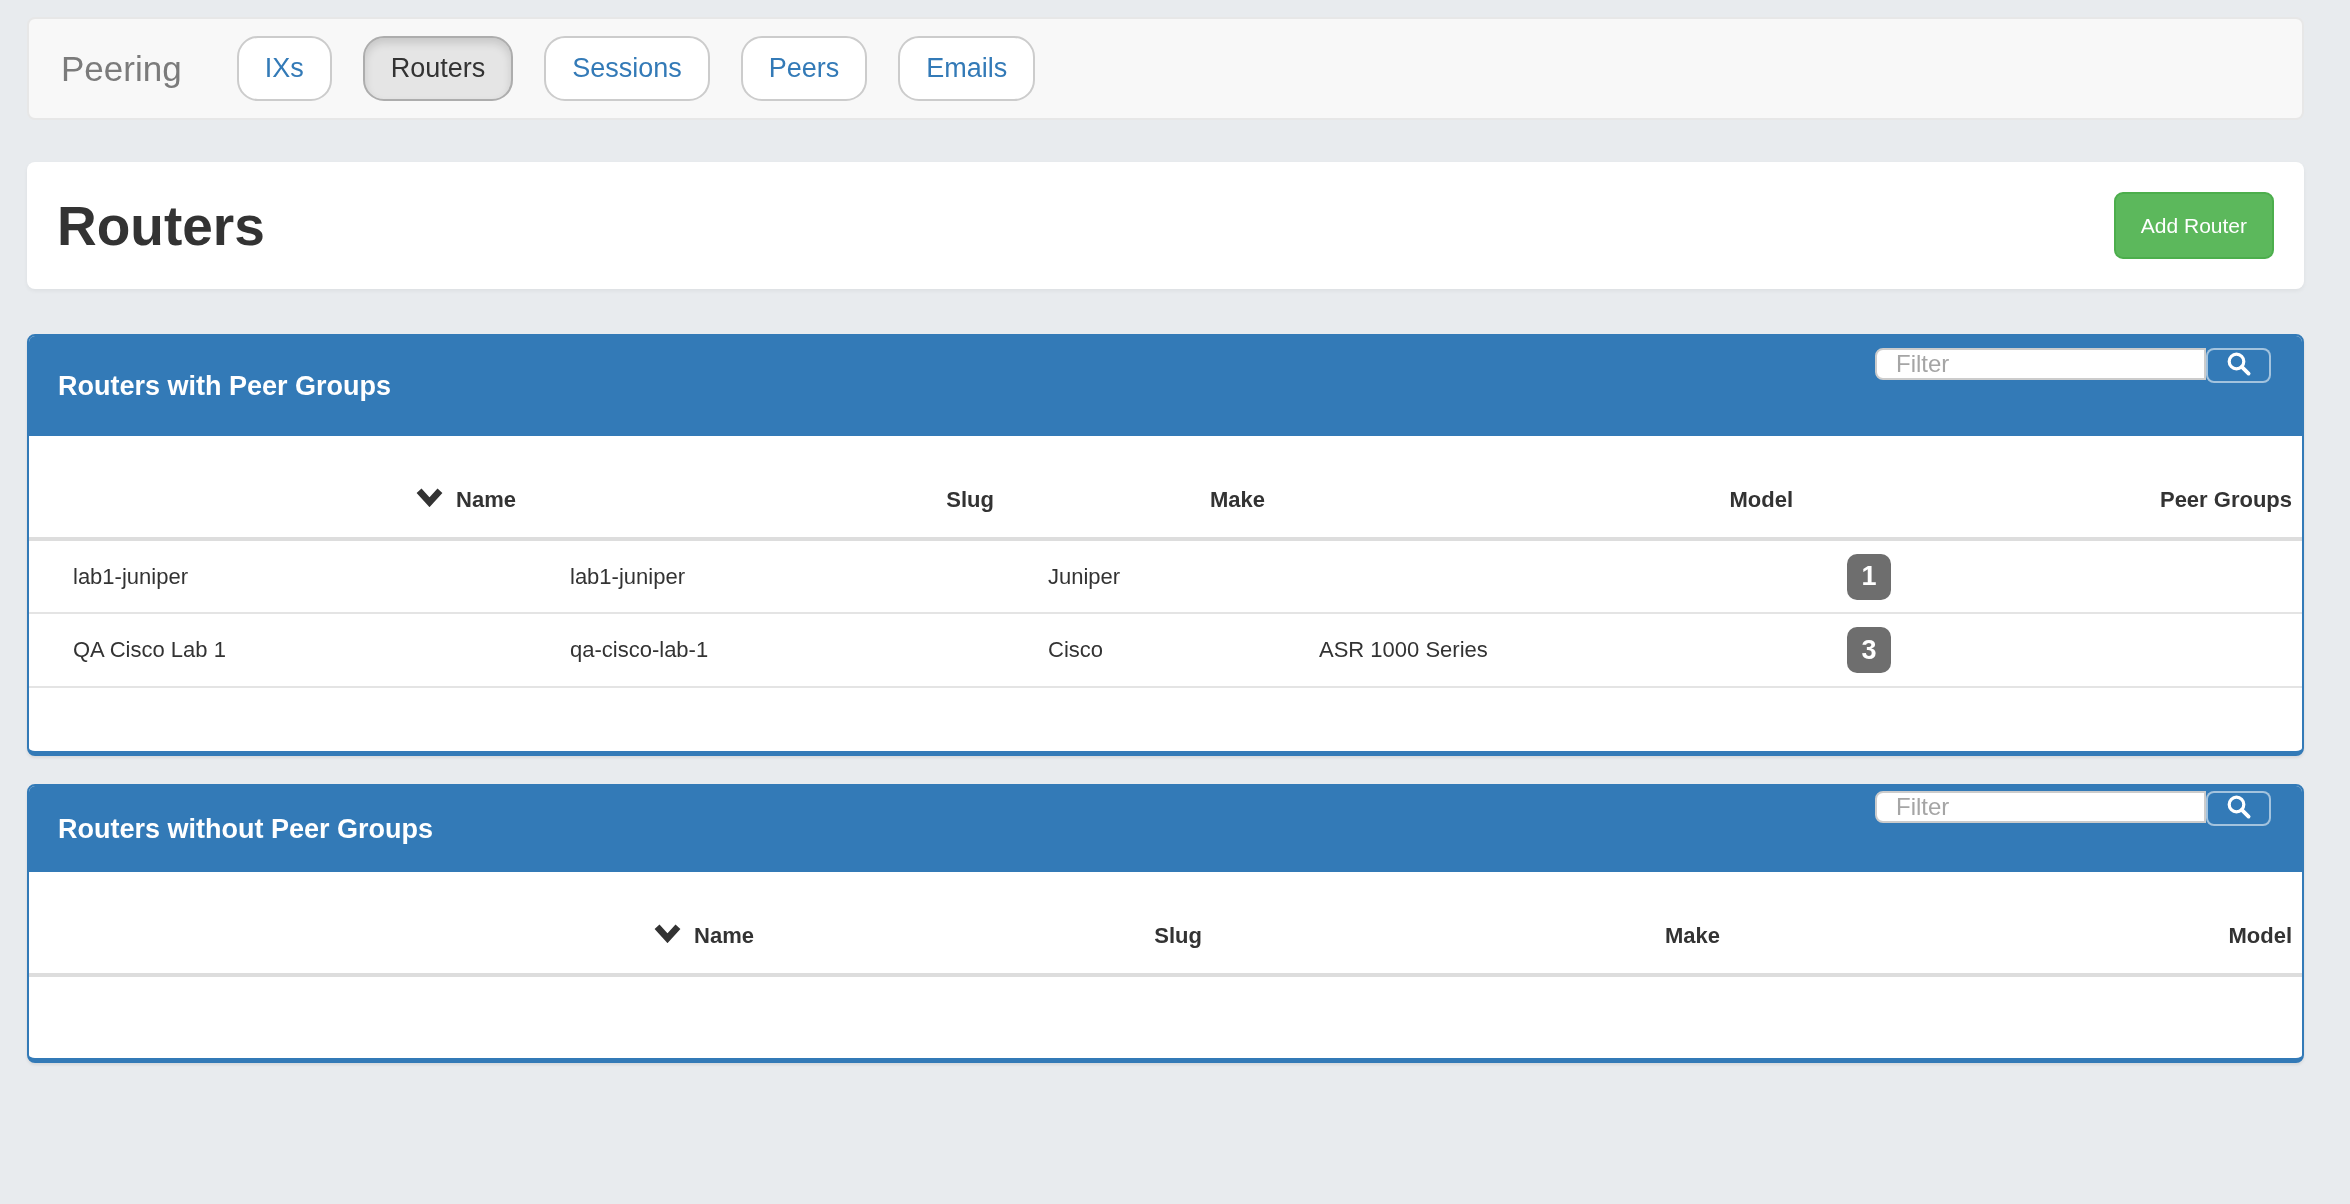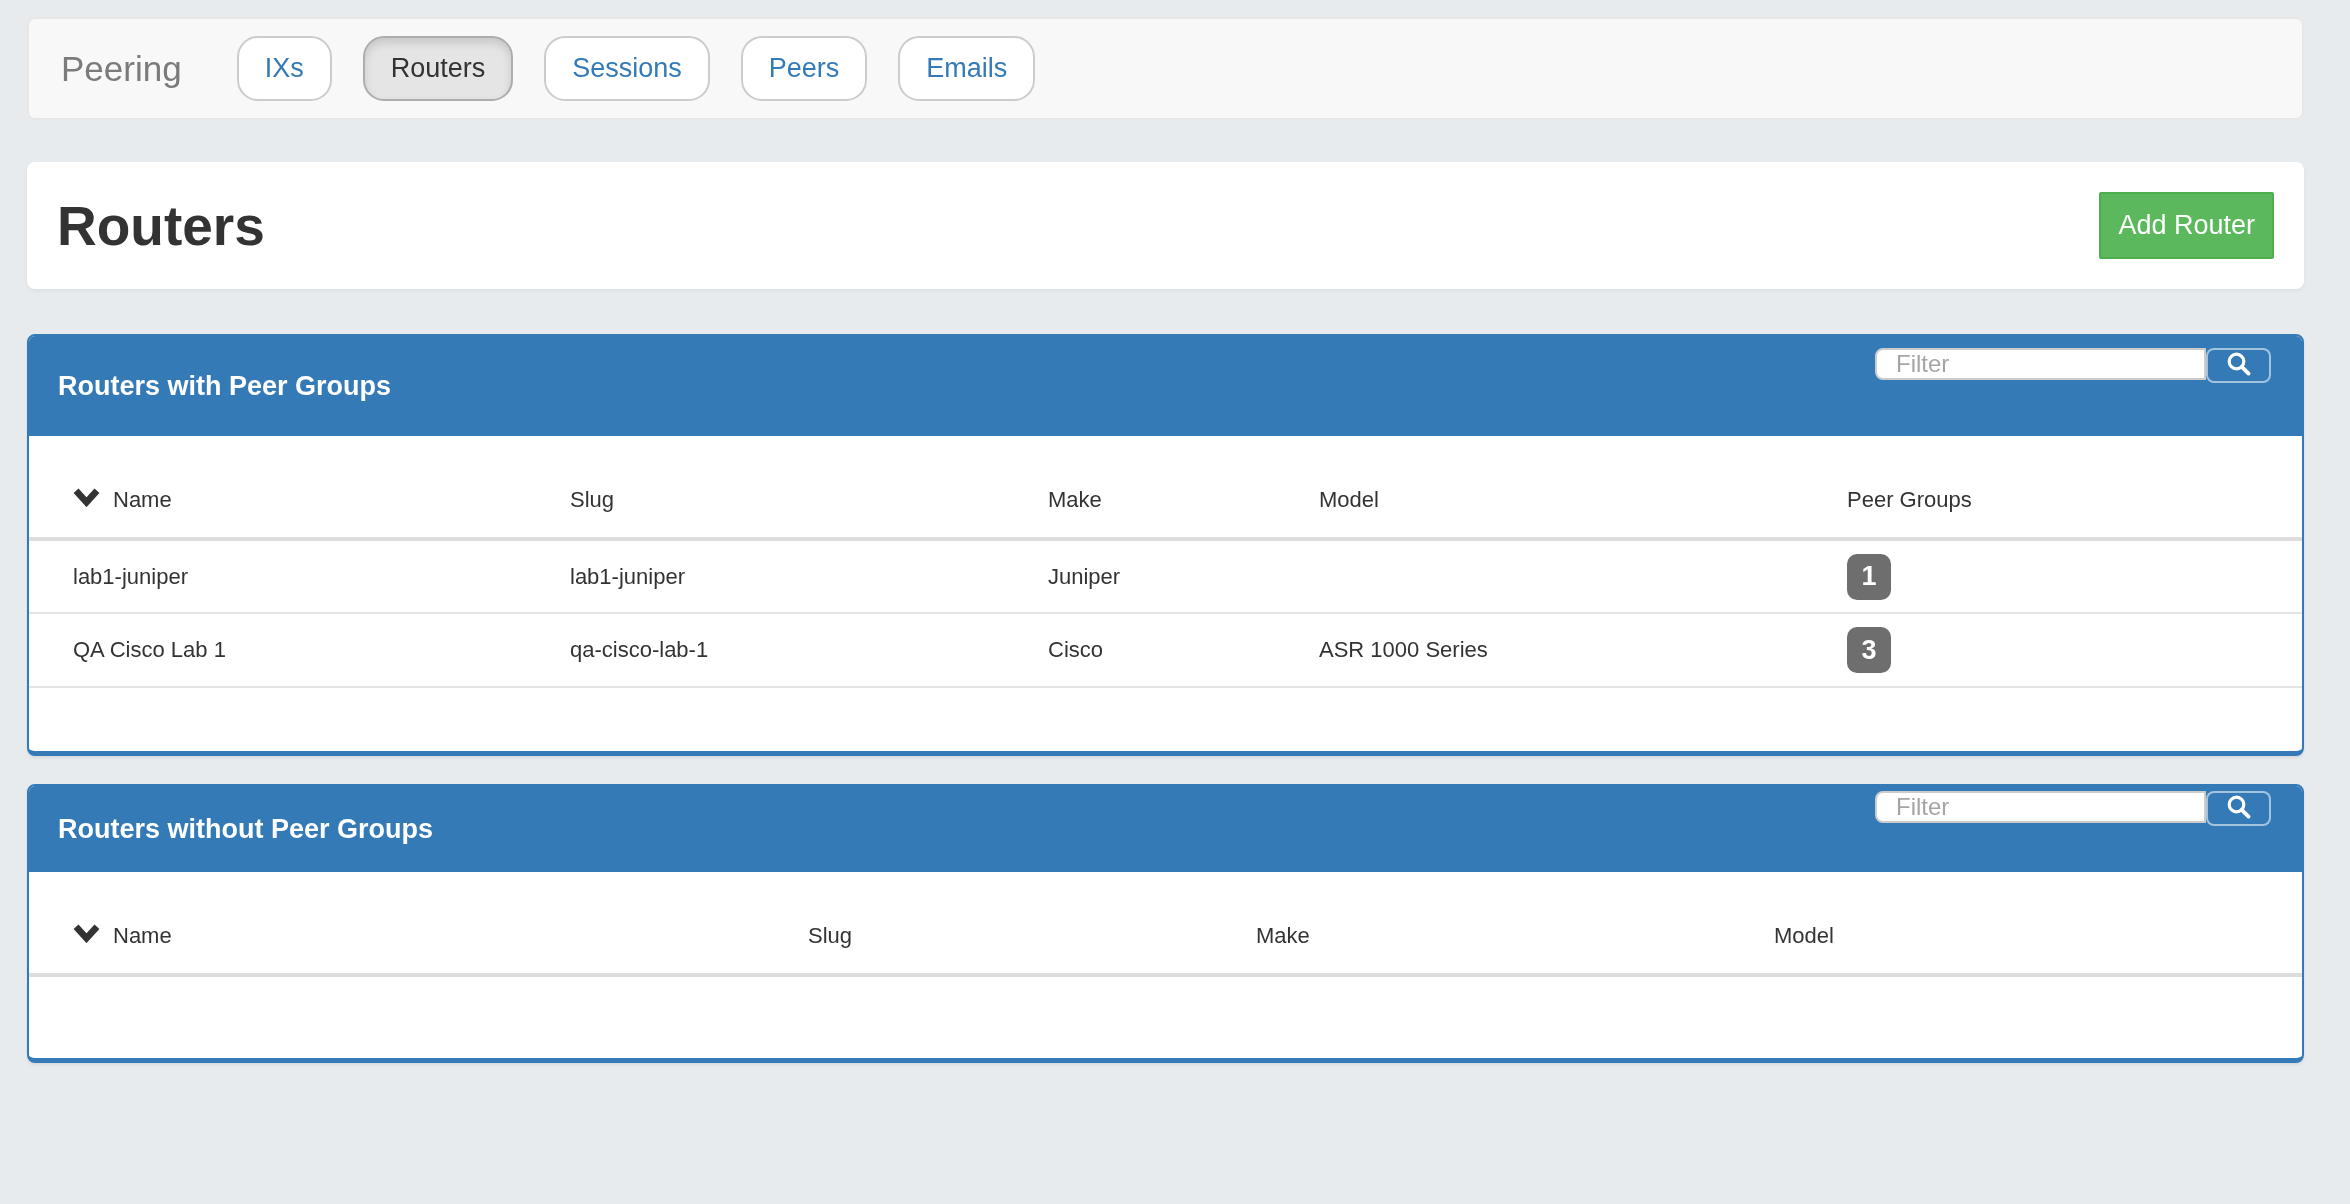--- a/index.html
+++ b/index.html
@@ -39,23 +39,23 @@
   }
 
   
   .page-header{
     margin-top:42px;height:127px;background:#fff;border-radius:8px;
     display:flex;align-items:center;justify-content:space-between;
     padding:0 30px;box-shadow:0 2px 4px rgba(0,0,0,0.05);
   }
   .page-header h1{margin:0;font-size:55px;font-weight:600;color:#333}
   .btn-success{
-    height:67px;padding:0 17px;font-size:27px;font-family:inherit;
+    height:67px;padding:0 25px;font-size:21px;font-family:inherit;
     background:var(--success);border:2px solid var(--success-border);
-    border-radius:2px;color:#fff;cursor:pointer;
+    border-radius:9px;color:#fff;cursor:pointer;
   }
 
   
   .panel{
     margin-top:45px;background:#fff;
     border:2px solid var(--primary);border-bottom-width:5px;border-radius:8px;
     overflow:hidden;box-shadow:0 2px 3px rgba(0,0,0,0.08);
   }
   .panel-second{margin-top:28px}
   .panel-heading{
@@ -75,21 +75,21 @@
   .filter-input::placeholder{color:#a5a5a5}
   .search-btn{
     width:65px;background:var(--primary);
     border:2px solid rgba(255,255,255,0.55);border-radius:8px;
     display:flex;align-items:center;justify-content:center;cursor:pointer;padding:0;
   }
 
   
   table{width:100%;border-collapse:collapse;table-layout:fixed;font-size:22px;color:#333}
   th{
-    text-align:left;vertical-align:bottom;font-size:22px;font-weight:normal;
+    text-align:right;vertical-align:bottom;font-size:22px;font-weight:bold;
     height:103px;padding:0 10px 24px 44px;border-bottom:4px solid #ddd;
   }
   td{height:74px;padding:0 10px 0 44px;border-top:2px solid #e4e4e4;vertical-align:middle}
   tbody tr:first-child td{border-top:none}
   tbody tr:last-child td{border-bottom:2px solid #e4e4e4}
   .th-sort{display:inline-flex;align-items:center;gap:13px}
   .chev{flex:none;display:inline-block}
   .table-spacer{height:63px}
   .panel-second .table-spacer{height:81px}
 

